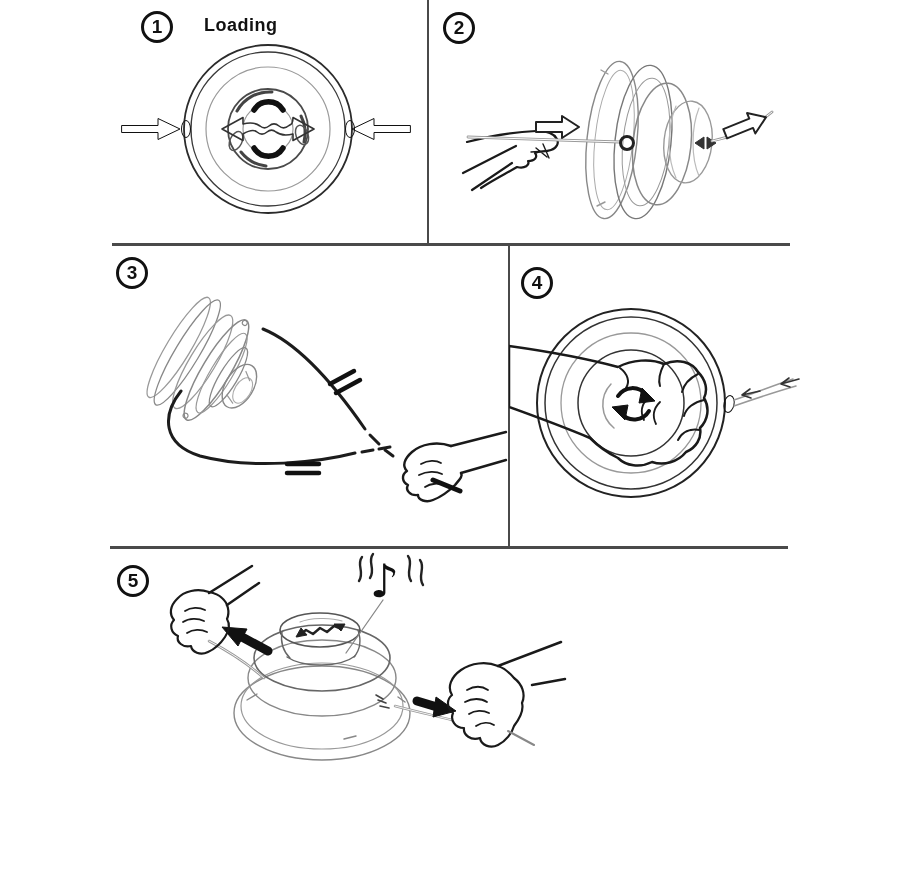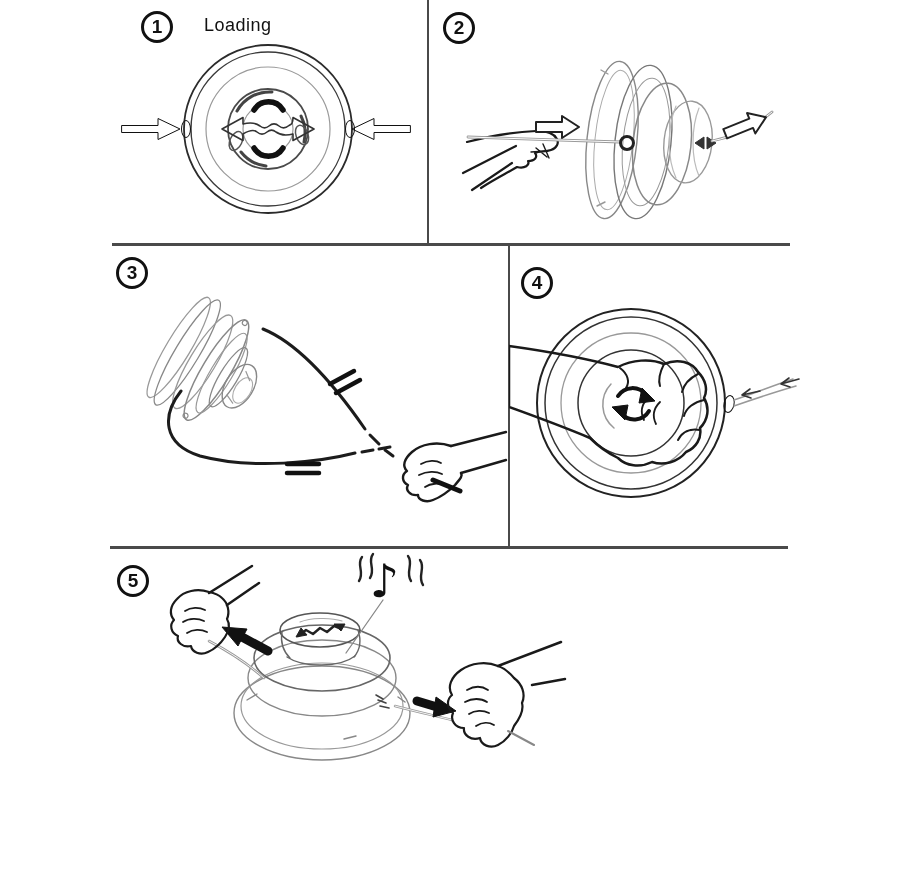--- a/index.html
+++ b/index.html
@@ -9,21 +9,21 @@
   }
   .stage svg{position:absolute;}
   .divider{position:absolute;background:#4a4a4a;}
   .badge{
     position:absolute;width:32px;height:32px;box-sizing:border-box;
     border:3px solid #111;border-radius:50%;background:#fff;
     display:flex;align-items:center;justify-content:center;
     font-weight:bold;font-size:19px;color:#111;
   }
   .loading-label{
-    position:absolute;left:204px;top:15px;font-weight:normal;font-size:18px;
+    position:absolute;left:204px;top:15px;font-weight:bold;font-size:18px;
     color:#111;letter-spacing:.5px;
   }
   svg path,svg circle,svg ellipse,svg line{fill:none;stroke-linecap:round;stroke-linejoin:round;}
   svg polygon{stroke-linejoin:round;}
 </style>
 </head>
 <body>
 
 <div class="stage">
 

